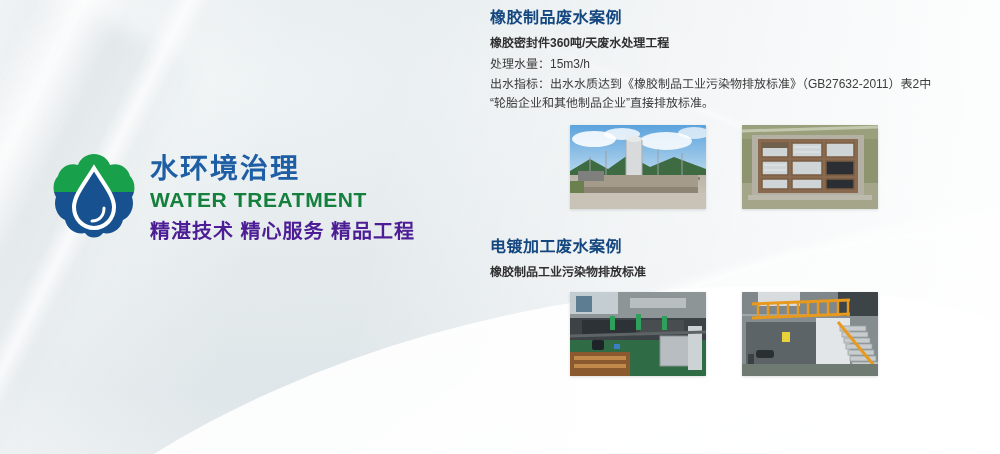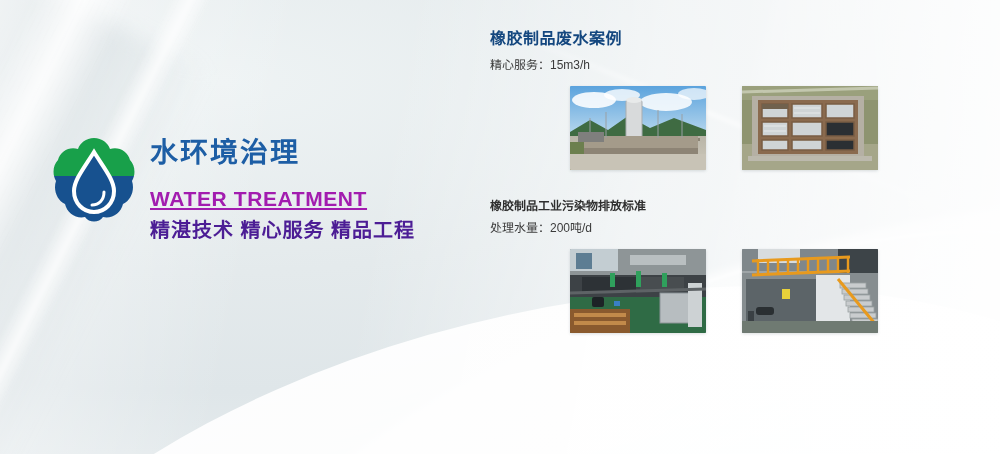--- a/index.html
+++ b/index.html
@@ -103,60 +103,59 @@
     width: 520px; height: 3px;
     background: linear-gradient(90deg, rgba(255,255,255,0) 0%, rgba(255,255,255,0.9) 45%, rgba(255,255,255,0) 100%);
     transform: rotate(22deg);
     filter: blur(2px);
   }
 
   
   .brand {
     position: absolute;
     left: 52px;
-    top: 134px;
+    top: 150px;
     display: flex;
     align-items: flex-start;
     gap: 14px;
   }
   .brand-mark { width: 84px; height: 98px; flex: none; }
   .brand-text { padding-top: 2px; }
   .brand-title {
     font-size: 28px;
     font-weight: 700;
     letter-spacing: 2px;
     color: #1d5ea5;
     line-height: 1.18;
     white-space: nowrap;
   }
   .brand-sub {
     font-size: 21px;
     font-weight: 700;
     letter-spacing: 0.6px;
-    color: #a21caf;
+    color: #15803d;
     line-height: 1.32;
-    margin-top: 16px;
+    margin-top: 1px;
     white-space: nowrap;
-    text-decoration: underline;
   }
   .brand-slogan {
     font-size: 20px;
     font-weight: 700;
     letter-spacing: 1px;
     color: #4c1d95;
     line-height: 1.3;
     margin-top: 4px;
     white-space: nowrap;
   }
 
   
   .cases {
     position: absolute;
     left: 490px;
-    top: 29px;
+    top: 8px;
     width: 470px;
   }
   .case + .case { margin-top: 28px; }
   .case-title {
     font-size: 16px;
     font-weight: 700;
     color: #14477f;
     letter-spacing: 0.5px;
     line-height: 1.25;
     margin: 0 0 7px 0;
@@ -248,21 +247,23 @@
       <div class="brand-title">水环境治理</div>
       <div class="brand-sub">WATER TREATMENT</div>
       <div class="brand-slogan">精湛技术 精心服务 精品工程</div>
     </div>
   </div>
 
   <div class="cases">
 
     <div class="case">
       <h2 class="case-title">橡胶制品废水案例</h2>
-      <p class="case-line">精心服务：15m3/h</p>
+      <p class="case-project">橡胶密封件360吨/天废水处理工程</p>
+      <p class="case-line">处理水量：15m3/h</p>
+      <p class="case-desc">出水指标：出水水质达到《橡胶制品工业污染物排放标准》（GB27632-2011）表2中“轮胎企业和其他制品企业”直接排放标准。</p>
       <div class="photo-row">
         <div class="photo">
           <svg viewBox="0 0 136 84" preserveAspectRatio="none">
             <defs>
               <linearGradient id="sky1" x1="0" y1="0" x2="0" y2="1">
                 <stop offset="0%" stop-color="#5ba3dd"></stop>
                   <stop offset="100%" stop-color="#b9d8ee"></stop>
               </linearGradient>
               <linearGradient id="grnd1" x1="0" y1="0" x2="0" y2="1">
                 <stop offset="0%" stop-color="#b9b5a8"></stop>
@@ -322,22 +323,22 @@
                 <line x1="22" y1="45" x2="44" y2="45"></line>
             </g>
             <rect x="6" y="70" width="124" height="5" fill="#bcb9ad"></rect>
             <line x1="0" y1="6" x2="136" y2="2" stroke="#c3c7ae" stroke-width="3"></line>
           </svg>
         </div>
       </div>
     </div>
 
     <div class="case">
+      <h2 class="case-title">电镀加工废水案例</h2>
       <p class="case-project">橡胶制品工业污染物排放标准</p>
-      <p class="case-line">处理水量：200吨/d</p>
       <div class="photo-row">
         <div class="photo">
           <svg viewBox="0 0 136 84" preserveAspectRatio="none">
             <rect width="136" height="84" fill="#9aa1a4"></rect>
             <rect x="0" y="0" width="136" height="26" fill="#8e9597"></rect>
             <rect x="0" y="0" width="48" height="22" fill="#c3cdd2"></rect>
             <rect x="6" y="4" width="16" height="16" fill="#5d7d93"></rect>
             <rect x="60" y="6" width="56" height="10" fill="#b9bfc1"></rect>
             <rect x="0" y="46" width="136" height="38" fill="#2f6b45"></rect>
             <rect x="0" y="26" width="136" height="22" fill="#3d4246"></rect>

